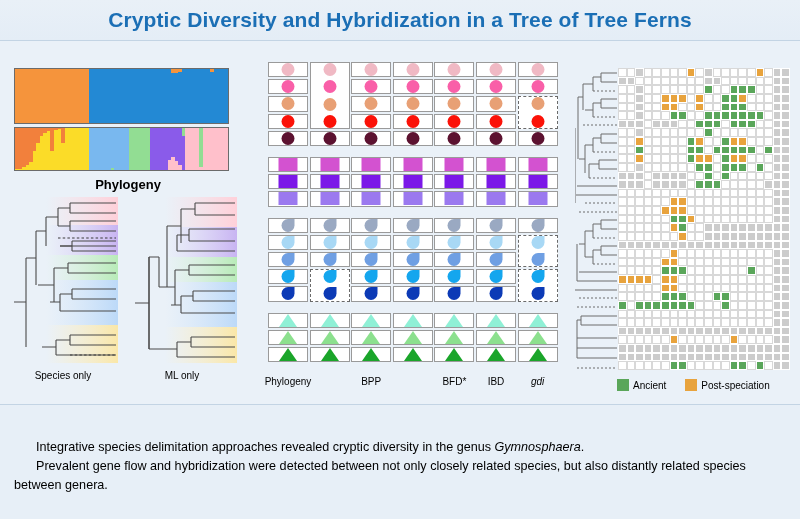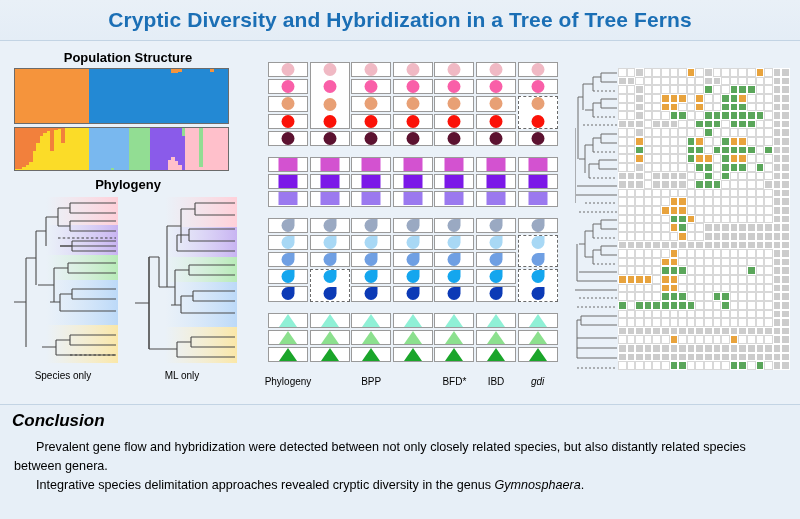--- a/index.html
+++ b/index.html
@@ -87,21 +87,20 @@
 </head>
 <body>
 
 <div id="root">
 
   <div class="title-bar">
     <div class="t">Cryptic Diversity and Hybridization in a Tree of Tree Ferns</div>
   </div>
   <div class="title-rule"></div>
 
-  <div class="panel-title" style="left:28px;top:50px;width:200px;">Population Structure</div>
   <div id="structK2" class="struct" style="left:14px;top:68px;width:213px;height:54px;">
       <div class="col" style="width: 1.66667%;">
         <div class="seg" style="height: 100%; background: rgb(245, 148, 60);"></div>
       </div>
       <div class="col" style="width: 1.66667%;">
         <div class="seg" style="height: 100%; background: rgb(245, 148, 60);"></div>
       </div>
       <div class="col" style="width: 1.66667%;">
         <div class="seg" style="height: 100%; background: rgb(245, 148, 60);"></div>
       </div>
@@ -1701,23 +1700,32 @@
           <div class="hm-c" style="width: 8.6px; height: 8.62857px; background: rgb(90, 166, 90);"></div>
           <div class="hm-c" style="width: 8.6px; height: 8.62857px; background: rgb(90, 166, 90);"></div>
           <div class="hm-c" style="width: 8.6px; height: 8.62857px; background: rgb(255, 255, 255); border-color: rgb(216, 216, 216);"></div>
           <div class="hm-c" style="width: 8.6px; height: 8.62857px; background: rgb(90, 166, 90);"></div>
           <div class="hm-c" style="width: 8.6px; height: 8.62857px; background: rgb(255, 255, 255); border-color: rgb(216, 216, 216);"></div>
           <div class="hm-c" style="width: 8.6px; height: 8.62857px; background: rgb(204, 204, 204);"></div>
           <div class="hm-c" style="width: 8.6px; height: 8.62857px; background: rgb(204, 204, 204);"></div>
         </div>
       </div>
   </div>
+  <div id="introg-legend" class="legend" style="left:617px;top:379px;">
+      <div style="display: flex; align-items: center; gap: 4px; margin-right: 14px;">
+        <span class="sw" style="background: rgb(90, 166, 90);"></span>
+        <span>Ancient</span>
+      </div>
+      <div style="display: flex; align-items: center; gap: 4px; margin-right: 14px;">
+        <span class="sw" style="background: rgb(232, 163, 61);"></span>
+        <span>Post-speciation</span>
+      </div>
+    </div>
 
   <div id="concl">
-    <div class="head">Conclusion</div>
     <div class="body">
-      <p class="indent">Prevalent gene flow and hybridization were detected between not only closely related species, but also distantly related species between genera.</p>
       <p class="indent">
         <span>Integrative species delimitation approaches revealed cryptic diversity in the genus </span><span class="ital">Gymnosphaera</span><span>.</span>
       </p>
+      <p class="indent">Prevalent gene flow and hybridization were detected between not only closely related species, but also distantly related species between genera.</p>
     </div>
   </div>
 </div>
 
 </body></html>

